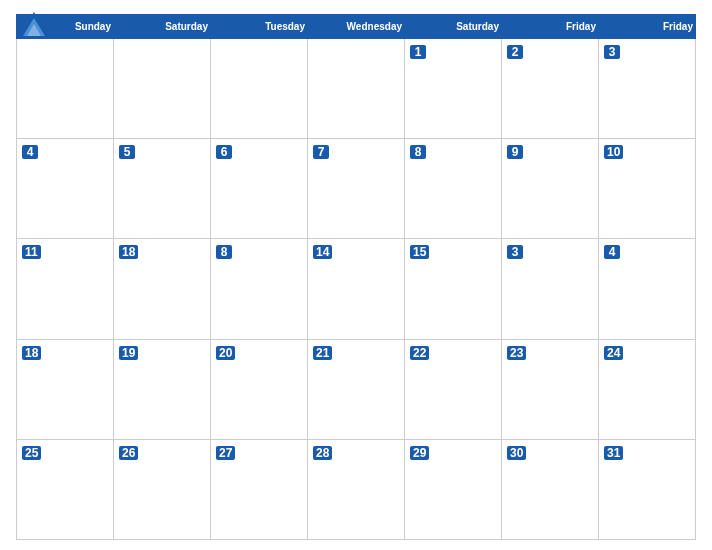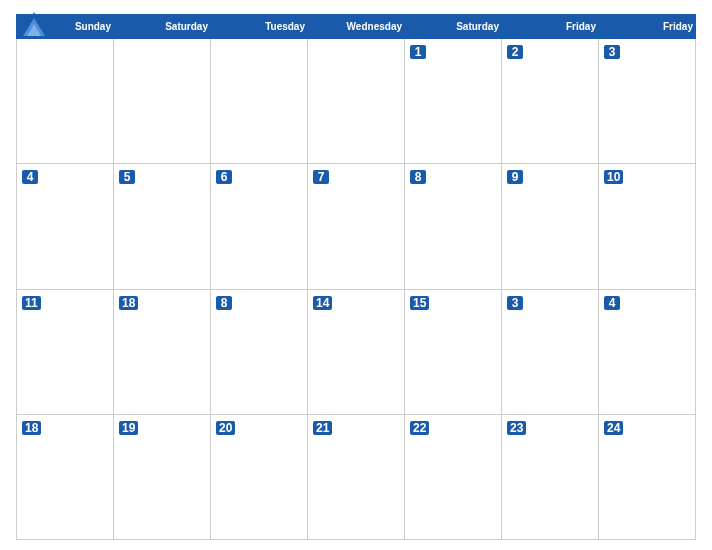--- a/index.html
+++ b/index.html
@@ -188,14 +188,23 @@
       </tr>
       <tr>
         <td><span class="day-number">18</span></td>
         <td><span class="day-number">19</span></td>
         <td><span class="day-number">20</span></td>
         <td><span class="day-number">21</span></td>
         <td><span class="day-number">22</span></td>
         <td><span class="day-number">23</span></td>
         <td><span class="day-number">24</span></td>
       </tr>
+      <tr>
+        <td><span class="day-number">25</span></td>
+        <td><span class="day-number">26</span></td>
+        <td><span class="day-number">27</span></td>
+        <td><span class="day-number">28</span></td>
+        <td><span class="day-number">29</span></td>
+        <td><span class="day-number">30</span></td>
+        <td><span class="day-number">31</span></td>
+      </tr>
     </tbody>
 </table>
 
 </body></html>

